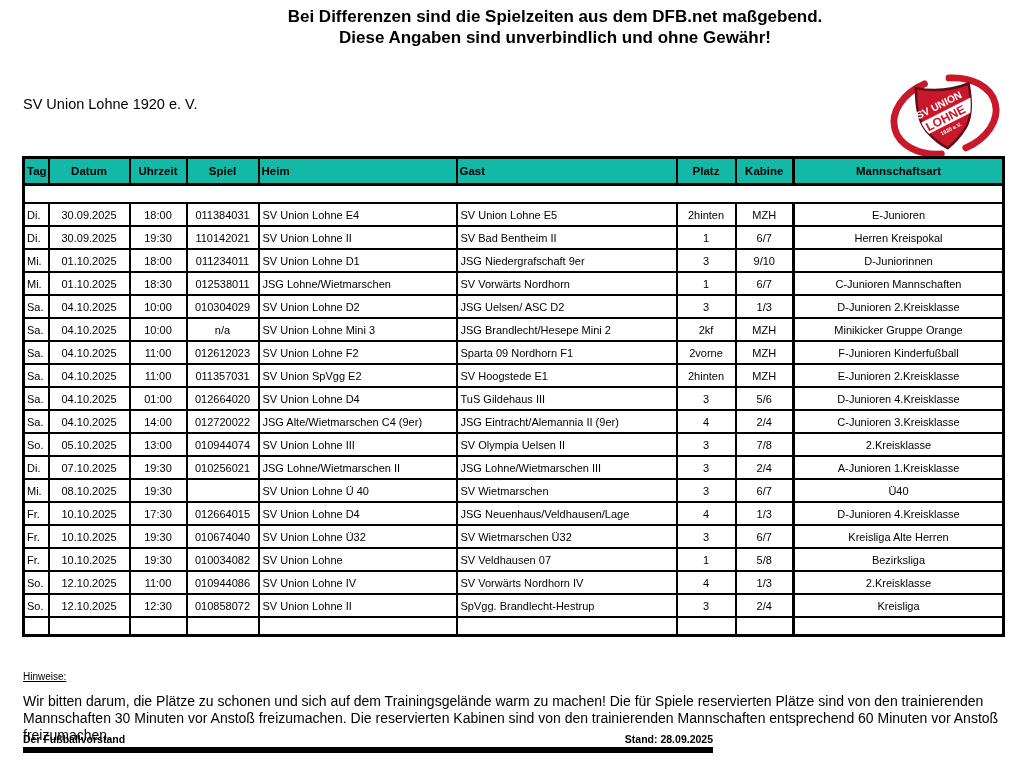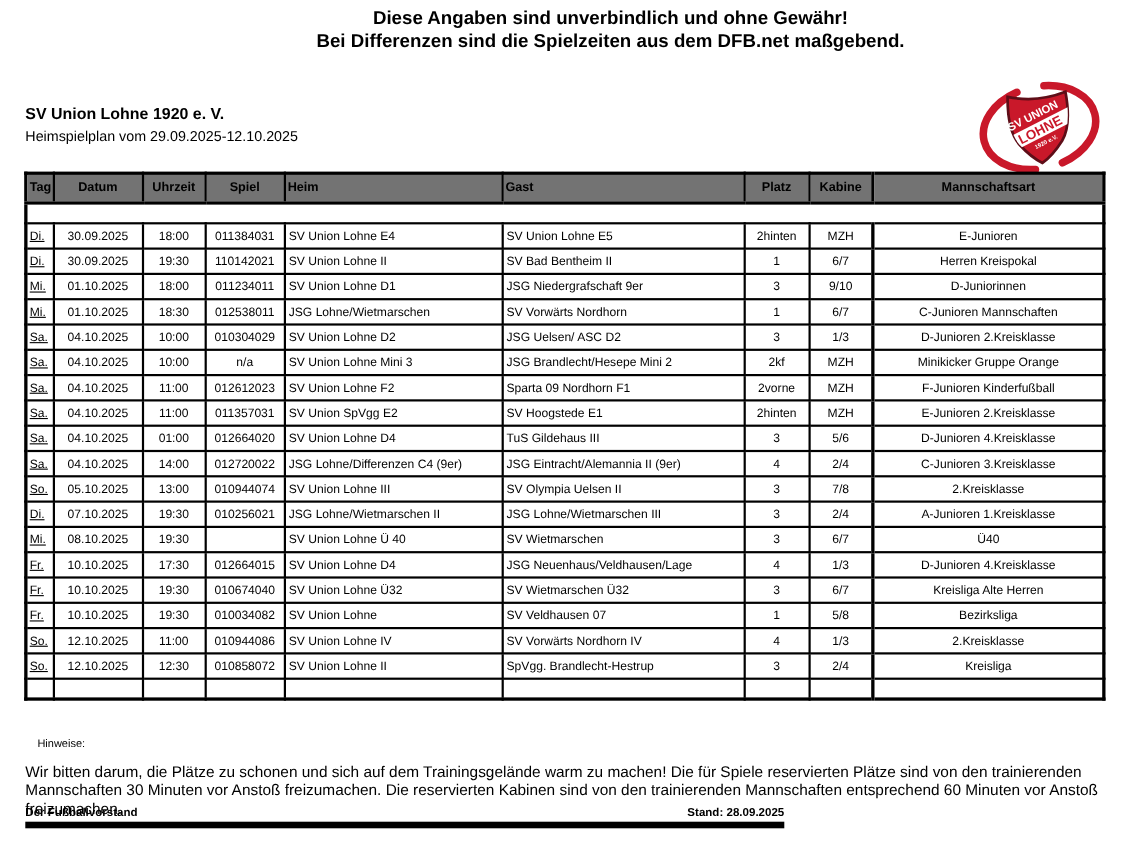--- a/index.html
+++ b/index.html
@@ -7,71 +7,70 @@
     width:1024px; height:766px; position:relative; overflow:hidden;
     font-family:"Liberation Sans", sans-serif; color:#000;
   }
   .page { position:absolute; inset:0; }
 
   .notice {
     position:absolute; top:6px; left:86px; width:938px;
     text-align:center; font-weight:bold; font-size:17px; line-height:21px;
   }
 
-  .masthead-title { position:absolute; left:23px; top:96px; font-size:14.5px; font-weight:bold; }
+  .masthead-title { position:absolute; left:23px; top:96px; font-size:14.5px; font-weight:normal; }
   .masthead-sub   { position:absolute; left:23px; top:116px; font-size:13px; }
 
   .logo { position:absolute; left:886px; top:72px; width:118px; height:88px; }
 
   table.schedule {
     position:absolute; left:22px; top:156px; width:980px;
     border-collapse:collapse; table-layout:fixed;
     font-size:11px; border:3px solid #000;
   }
   .schedule th, .schedule td {
     border:2px solid #000; padding:0 2px;
     overflow:hidden; white-space:nowrap;
   }
   .schedule thead th {
-    background:#737373; height:24px; font-size:11.5px;
+    background:#14b8a6; height:24px; font-size:11.5px;
     border-bottom:3px solid #000; text-align:center;
   }
   .schedule thead th:nth-child(1),
   .schedule thead th:nth-child(5),
   .schedule thead th:nth-child(6) { text-align:left; }
   .schedule tbody td { height:21px; text-align:center; }
-  .schedule tbody td:nth-child(1) { text-align:left;text-decoration:underline; }
+  .schedule tbody td:nth-child(1) { text-align:left; }
   .schedule tbody td:nth-child(5),
   .schedule tbody td:nth-child(6) { text-align:left; padding-left:3px; }
   .schedule th:nth-child(9), .schedule tbody.rows td:nth-child(9),
   .schedule tbody.tail td:nth-child(9) { border-left:3px solid #000; }
   .schedule tr.row-gap td { height:16px; border-left:none; border-right:none; }
   .schedule tbody.tail td { height:16px; }
 
-  .hinweise-label { position:absolute; left:34px; top:671px; font-size:10px; }
+  .hinweise-label { position:absolute; left:23px; top:671px; font-size:10px;text-decoration:underline; }
   .hinweise-text  { position:absolute; left:23px; top:693px; width:992px; font-size:14px; line-height:17px; }
   .signature-row  {
     position:absolute; left:23px; top:733px; width:690px;
     display:flex; justify-content:space-between; align-items:flex-end;
     border-bottom:6px solid #000000; padding-bottom:2px;
     font-size:10.5px; font-weight:bold;
   }
 </style>
 </head>
 <body>
 
 <div class="page">
 
   <div class="notice">
+    <div>Bei Differenzen sind die Spielzeiten aus dem DFB.net maßgebend.</div>
     <div>Diese Angaben sind unverbindlich und ohne Gewähr!</div>
-    <div>Bei Differenzen sind die Spielzeiten aus dem DFB.net maßgebend.</div>
   </div>
 
   <div class="masthead-title">SV Union Lohne 1920 e. V.</div>
-  <div class="masthead-sub">Heimspielplan vom 29.09.2025-12.10.2025</div>
 
   <svg class="logo" viewBox="0 0 120 90" aria-hidden="true">
     <defs>
       <clipPath id="shieldClip">
         <path d="M33 14 Q60 22 87 14 Q90 45 80 59 Q70 72 60 78 Q50 72 40 59 Q30 45 33 14 Z"></path>
       </clipPath>
     </defs>
     <g transform="rotate(-14 60 45)">
       <ellipse cx="60" cy="45" rx="53" ry="38" fill="none" stroke="#c9182a" stroke-width="7" stroke-dasharray="118 26" stroke-dashoffset="59" stroke-linecap="round"></ellipse>
     </g>
@@ -218,21 +217,21 @@
           <td>TuS Gildehaus III</td>
           <td>3</td>
           <td>5/6</td>
           <td>D-Junioren 4.Kreisklasse</td>
         </tr>
         <tr>
           <td>Sa.</td>
           <td>04.10.2025</td>
           <td>14:00</td>
           <td>012720022</td>
-          <td>JSG Lohne/Differenzen C4 (9er)</td>
+          <td>JSG Alte/Wietmarschen C4 (9er)</td>
           <td>JSG Eintracht/Alemannia II (9er)</td>
           <td>4</td>
           <td>2/4</td>
           <td>C-Junioren 3.Kreisklasse</td>
         </tr>
         <tr>
           <td>So.</td>
           <td>05.10.2025</td>
           <td>13:00</td>
           <td>010944074</td>

